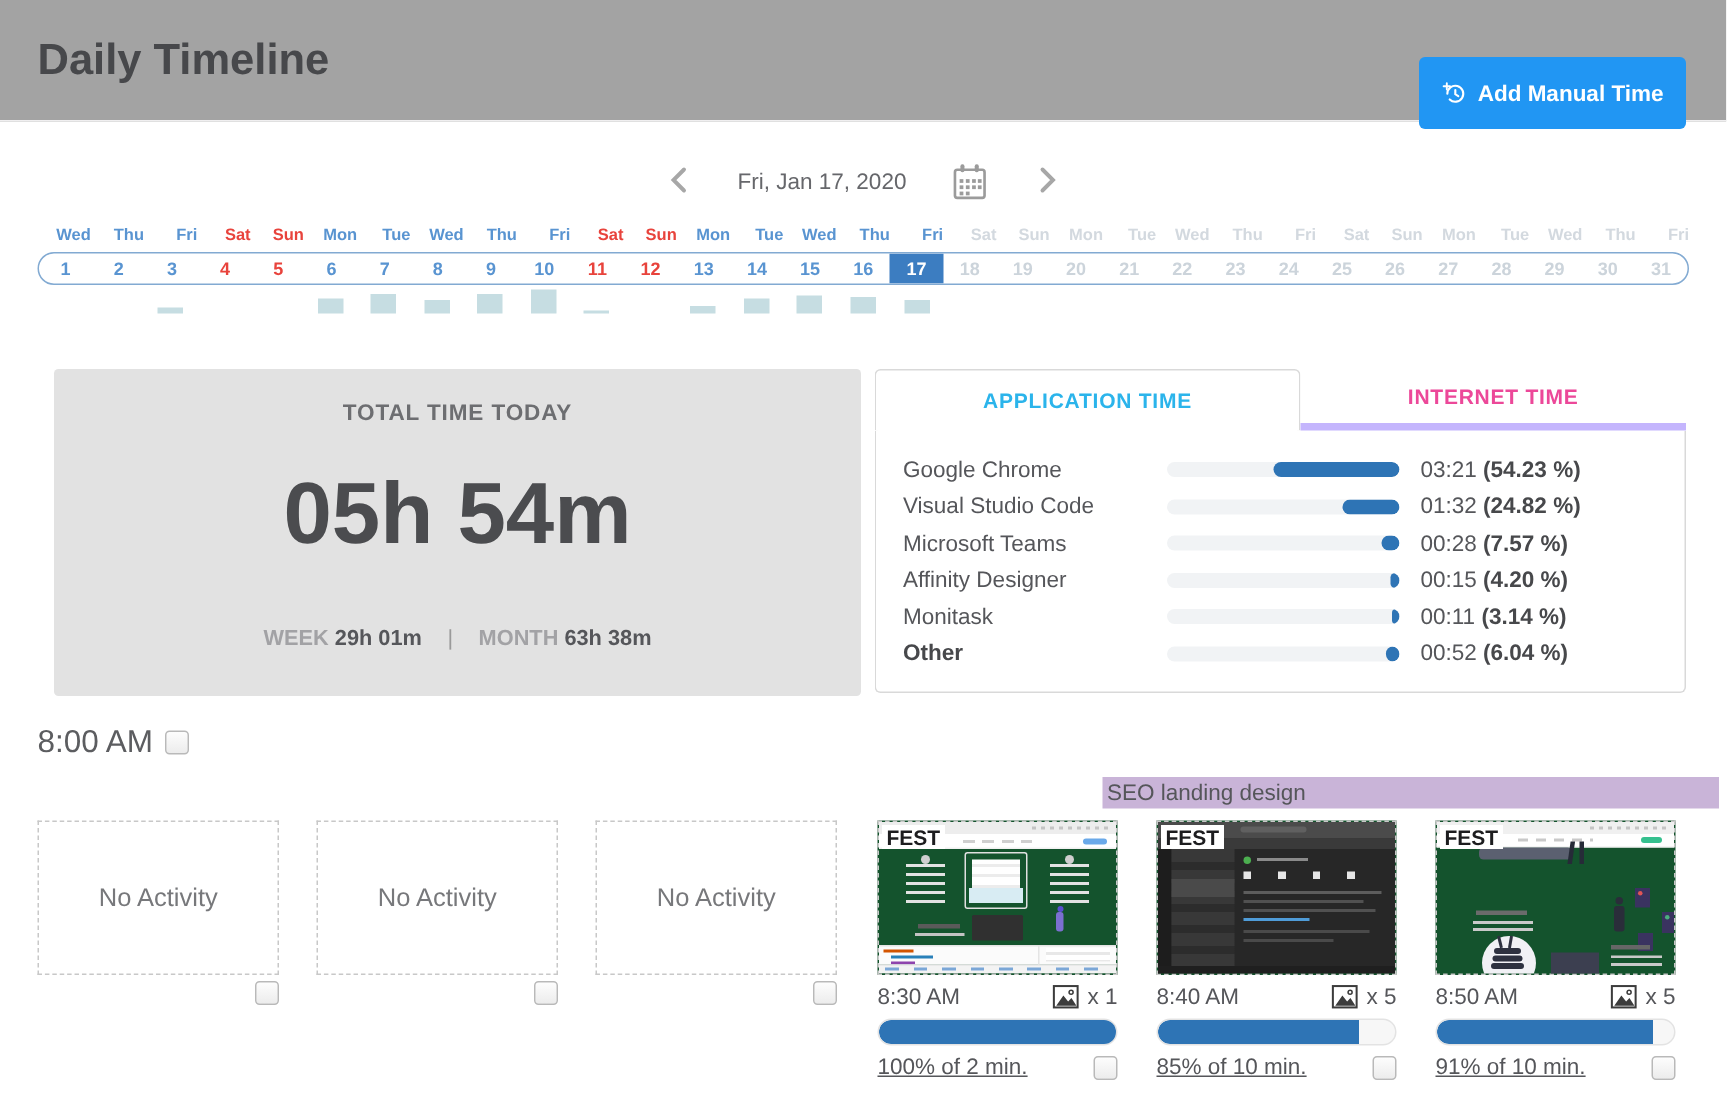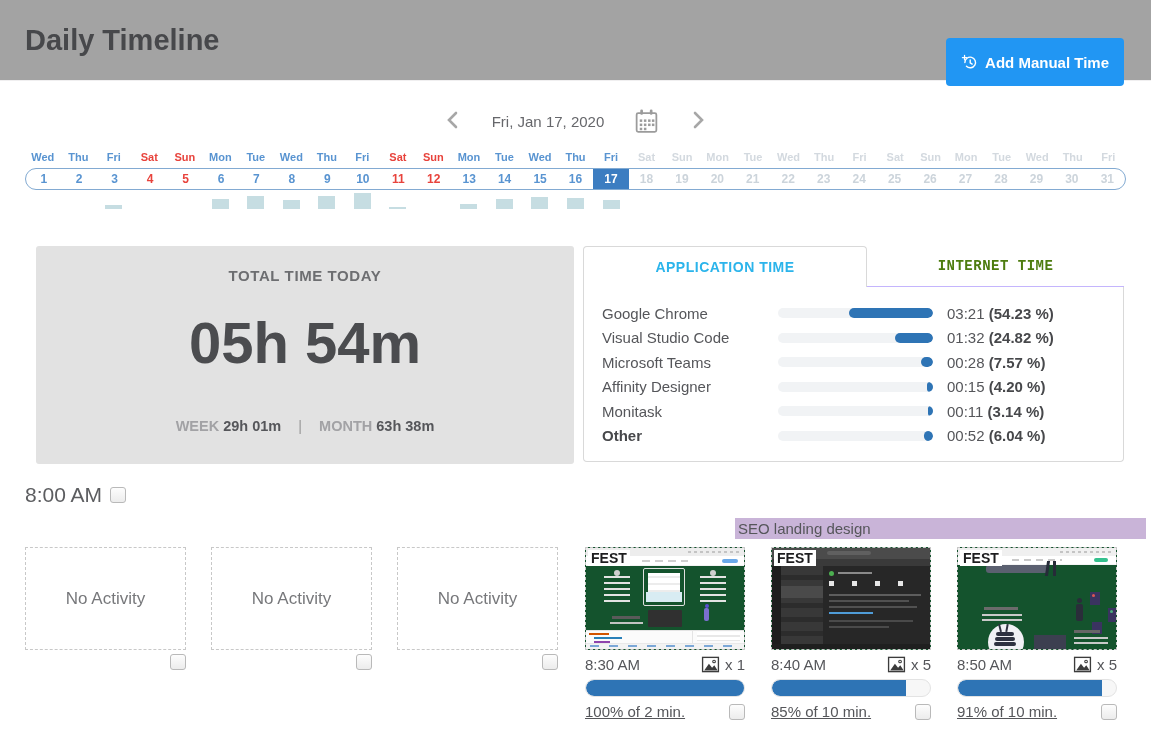--- a/index.html
+++ b/index.html
@@ -16,21 +16,21 @@
 
   
   .date-nav { position:absolute; top:103px; left:0; right:0; height:36px; display:flex; align-items:center; justify-content:center; gap:30px; }
   .nav-chevron { background:none; border:none; cursor:pointer; color:#a7a7a7; display:flex; align-items:center; }
   .date-label { font-size:15px; color:#66676b; }
   .cal-icon { color:#9b9b9b; display:flex; cursor:pointer; }
 
   
   .cal-strip { position:absolute; left:25px; right:25px; top:151px; }
   .dow-row { display:flex; height:14px; }
-  .dow-row .dow { flex:1; text-align:center; font-size:11px; font-weight:bold; color:#5994d1; }
+  .dow-row .dow { flex:1; text-align:right; font-size:11px; font-weight:bold; color:#5994d1; }
   .dow.weekend { color:#e8433c; }
   .dow.future { color:#d3d9df; }
   .num-pill { display:flex; height:22px; margin-top:3px; border:1px solid #82aad2; border-radius:11px; overflow:hidden; background:#fff; }
   .num-pill .num { flex:1; text-align:center; line-height:20px; font-size:12px; font-weight:bold; color:#5994d1; cursor:pointer; }
   .num.weekend { color:#e8433c; }
   .num.future { color:#ccd4db; }
   .num.selected { background:#3c7dc1; color:#fff; }
   .bars-row { display:flex; height:18px; margin-top:1px; }
   .barcell { flex:1; display:flex; justify-content:center; align-items:flex-end; }
   .barcell i { display:block; width:17px; background:#c6dde2; }
@@ -46,21 +46,21 @@
   .total-big { margin-top:25px; font-size:58px; font-weight:bold; color:#4b4c4f; }
   .total-sub { margin-top:42px; font-size:14.5px; font-weight:bold; color:#55565a; }
   .total-sub .lbl { color:#a2a2a5; }
   .total-sub .sep { color:#9a9a9a; margin:0 13px; font-weight:normal; }
 
   
   .app-panel { position:absolute; left:583px; top:246px; width:541px; height:216px; }
   .tabs { display:flex; height:41px; }
   .tab { display:flex; align-items:center; justify-content:center; font-size:14px; font-weight:bold; letter-spacing:.5px; cursor:pointer; }
   .tab.active { width:52.5%; background:#fff; border:1px solid #d9d9d9; border-bottom:none; border-radius:4px 4px 0 0; color:#2bb4eb; }
-  .tab.inactive { flex:1; color:#4d7c0f; border-bottom:1px solid #c4b5fd;font-family:Liberation Mono, monospace; }
+  .tab.inactive { flex:1; color:#ec4899; border-bottom:5px solid #c4b5fd; }
   .panel-body { height:175px; border:1px solid #d9d9d9; border-top:none; border-radius:0 0 4px 4px; padding:14px 18px 0 18px; background:#fff; }
   .app-row { height:24.5px; display:flex; align-items:center; }
   .app-name { width:176px; font-size:15px; color:#55565a; }
   .app-name.other { font-weight:bold; color:#47484b; }
   .app-bar { width:155px; height:10px; border-radius:5px; background:#f1f3f5; position:relative; overflow:hidden; }
   .app-bar i { position:absolute; right:0; top:0; bottom:0; background:#2e74b5; border-radius:5px; }
   .app-val { margin-left:14px; font-size:15px; color:#55565a; white-space:nowrap; }
   .app-val .pct { font-weight:bold; color:#47484b; }
 
   

